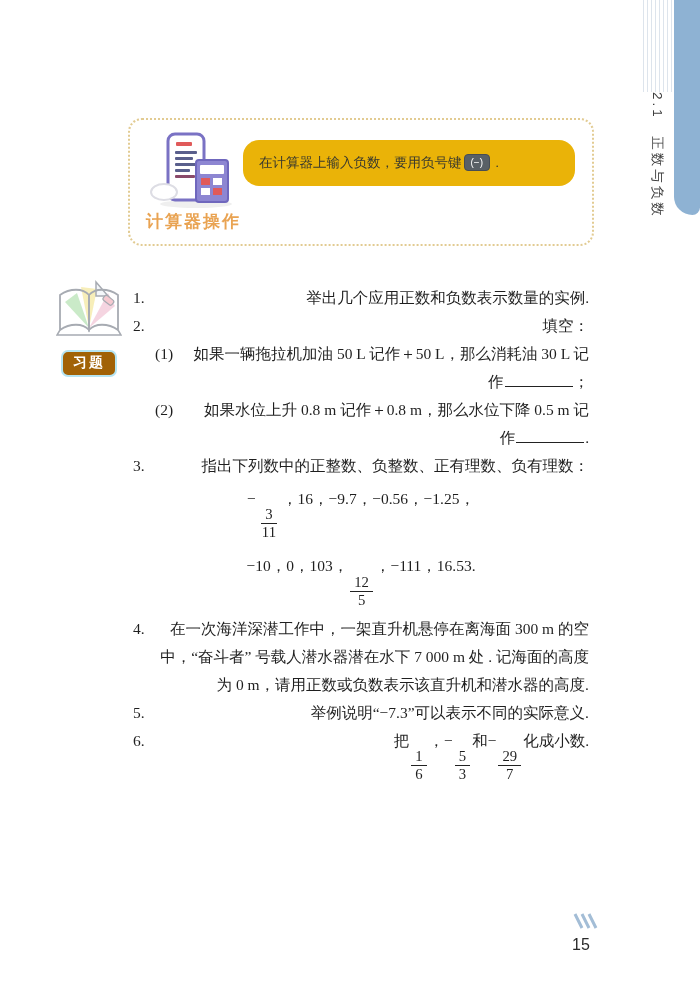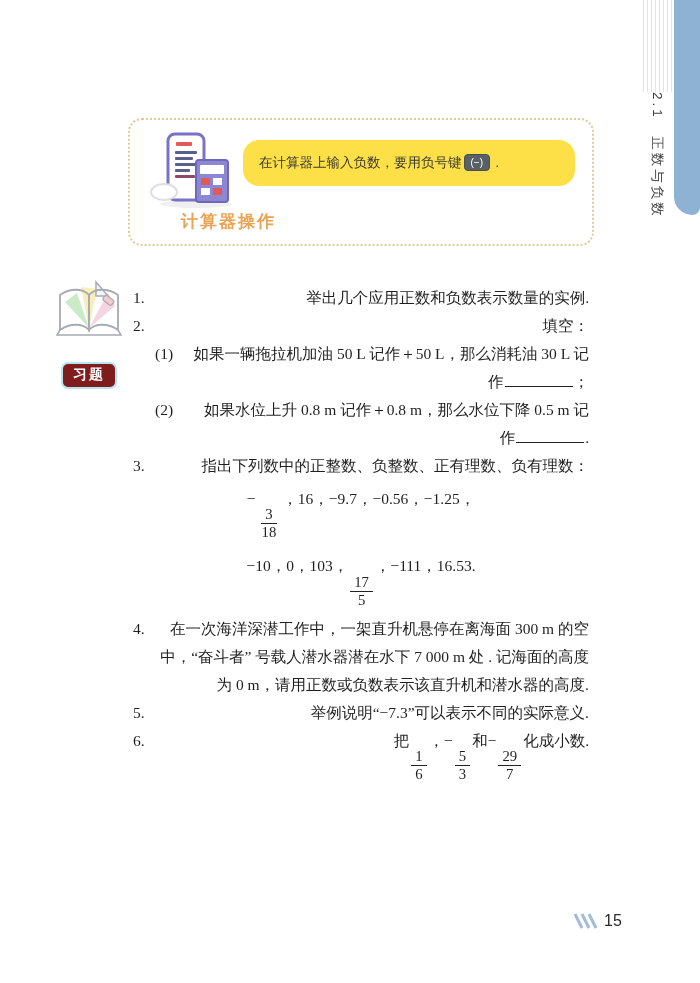--- a/index.html
+++ b/index.html
@@ -14,53 +14,53 @@
   .chapter-label{position:absolute;top:92px;right:34px;
     writing-mode:vertical-rl;text-orientation:sideways;
     font-family:"Liberation Sans","DejaVu Sans",sans-serif;
     font-size:13.5px;letter-spacing:3px;color:#3c3c3c;white-space:nowrap;}
 
   
   .calc-box{position:absolute;left:128px;top:118px;width:462px;height:124px;
     border:2px dotted #e2cb92;border-radius:14px;background:#fff;}
   .calc-illu{position:absolute;left:20px;top:12px;}
   .calc-caption{position:absolute;left:16px;top:90px;width:130px;
-    font-size:17px;font-weight:bold;color:#e9a352;letter-spacing:2px;text-align:right;}
+    font-size:17px;font-weight:bold;color:#e9a352;letter-spacing:2px;}
   .calc-bubble{position:absolute;left:113px;top:20px;width:300px;
-    background:#fde047;border-radius:16px;padding:9px 16px 10px 16px;
+    background:#eab308;border-radius:16px;padding:9px 16px 10px 16px;
     font-size:13.5px;line-height:27px;color:#39392e;}
   .key{display:inline-block;border-radius:4px;font-size:10px;line-height:13px;
     padding:1px 6px;margin:0 2px;vertical-align:1px;
     font-family:"Liberation Sans","DejaVu Sans",sans-serif;}
   .key-dark{background:#596066;color:#ffffff;border:1px solid #474d53;}
   .key-light{background:#f4f4f6;color:#333333;border:1.5px solid #70757c;}
 
   
   .ex-icon{position:absolute;left:54px;top:280px;width:70px;text-align:center;}
-  .ex-badge{display:inline-block;margin-top:16px;padding:2px 10px 3px 10px;
-    background:#7f1d1d;border:2px solid #b5e4f2;border-radius:7px;
+  .ex-badge{display:inline-block;margin-top:4px;padding:2px 10px 3px 10px;
+    background:#a16207;border:2px solid #b5e4f2;border-radius:7px;
     color:#ffffff;font-weight:bold;font-size:14px;letter-spacing:2px;
     font-family:"Liberation Sans","DejaVu Sans",sans-serif;}
   .ex-list{position:absolute;left:133px;top:284px;width:456px;
     font-size:15.5px;line-height:28px;}
   .ex-item{display:flex;align-items:flex-start;}
   .ex-num{flex:0 0 22px;}
   .ex-text{flex:1;text-align:right;}
   .ex-sub{display:flex;align-items:flex-start;margin-left:22px;}
   .ex-sub .ex-num{flex:0 0 34px;}
   .math-row{text-align:center;padding:5px 0 6px 0;}
   .frac{display:inline-flex;flex-direction:column;align-items:center;
     line-height:1.15;font-size:0.95em;vertical-align:-1.05em;margin:0 2px;}
   .fnum{padding:0 4px;border-bottom:1.4px solid #222222;}
   .fden{padding:0 4px;}
   .blank{display:inline-block;width:68px;height:14px;
     border-bottom:1.2px solid #222222;margin:0 1px;}
 
   
-  .page-num{position:absolute;left:572px;top:912px;display:flex;align-items:flex-start;gap:6px;}
+  .page-num{position:absolute;left:572px;top:912px;display:flex;align-items:flex-start;gap:6px;flex-direction:column;}
   .page-num-text{font-family:"Liberation Sans","DejaVu Sans",sans-serif;
     font-size:16px;color:#2a2a2a;}
 </style>
 </head>
 <body>
 
 <div class="page">
 
   <div class="edge-lines"></div>
   <div class="chapter-tab"></div>
@@ -126,24 +126,24 @@
       <span class="ex-num">(2)</span>
       <span class="ex-text">如果水位上升 0.8 m 记作＋0.8 m，那么水位下降 0.5 m 记作<span class="blank"></span>.</span>
     </div>
 
     <div class="ex-item">
       <span class="ex-num">3.</span>
       <span class="ex-text">指出下列数中的正整数、负整数、正有理数、负有理数：</span>
     </div>
     <div class="math-row">−<span class="frac">
           <span class="fnum">3</span>
-          <span class="fden">18</span>
+          <span class="fden">11</span>
         </span>，16，−9.7，−0.56，−1.25，</div>
     <div class="math-row">−10，0，103，<span class="frac">
-          <span class="fnum">17</span>
+          <span class="fnum">12</span>
           <span class="fden">5</span>
         </span>，−111，16.53.</div>
 
     <div class="ex-item">
       <span class="ex-num">4.</span>
       <span class="ex-text">在一次海洋深潜工作中，一架直升机悬停在离海面 300 m 的空中，“奋斗者” 号载人潜水器潜在水下 7 000 m 处 . 记海面的高度为 0 m，请用正数或负数表示该直升机和潜水器的高度.</span>
     </div>
 
     <div class="ex-item">
       <span class="ex-num">5.</span>

